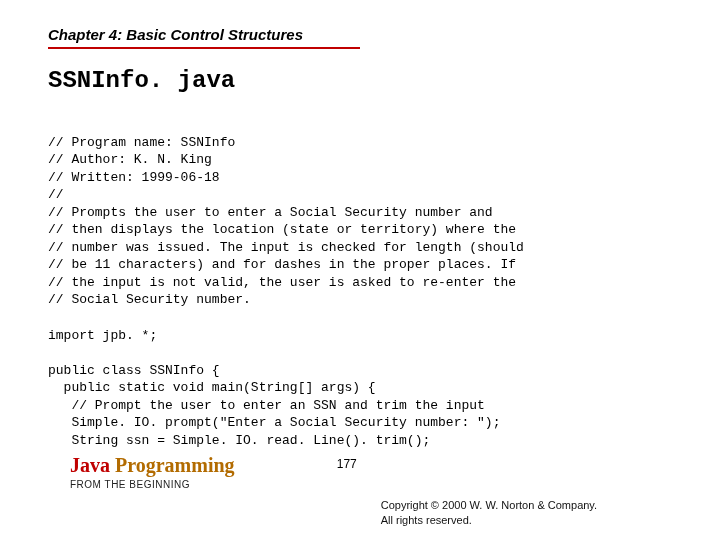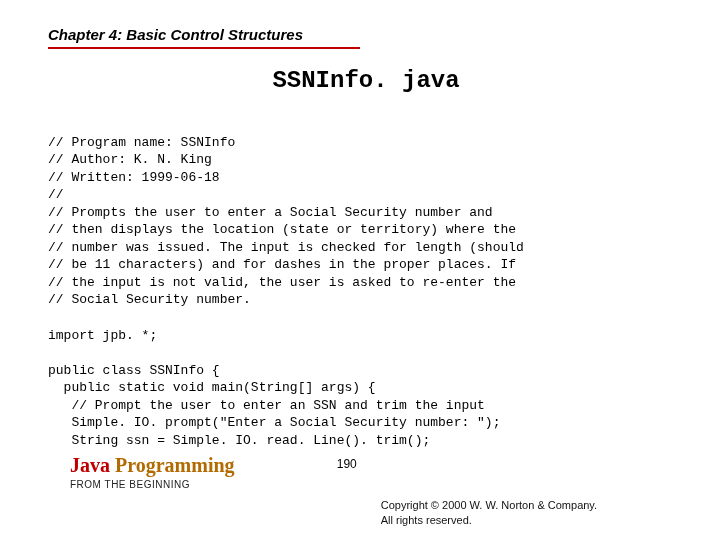--- a/index.html
+++ b/index.html
@@ -1,20 +1,20 @@
 <!DOCTYPE html>
 <html><head>
 <meta charset="utf-8">
 <style>
   * { margin: 0; padding: 0; box-sizing: border-box; }
   html, body { width: 720px; height: 540px; background: #fff; font-family: Arial, Helvetica, sans-serif; overflow: hidden; }
   .page { position: relative; width: 720px; height: 540px; padding: 26px 36px 0 48px; border-radius: 31px; }
   .chapter { font-weight: bold; font-style: italic; color: #000; font-size: 15px; margin-bottom: 4px; }
   .hr { height: 2px; background: #c00000; width: 312px; margin-bottom: 18px; }
-  .title { font-family: "Courier New", Courier, monospace; font-weight: bold; font-size: 24px; text-align: center; margin-bottom: 22px; }
+  .title { font-family: "Courier New", Courier, monospace; font-weight: bold; font-size: 24px; margin-bottom: 22px; }
   .code { font-family: "Courier New", Courier, monospace; font-size: 13px; line-height: 1.35; white-space: pre; color: #000; }
   .footer { position: absolute; left: 0; right: 0; bottom: 12px; padding: 0 48px 0 70px; display: grid; grid-template-columns: 1fr auto 1.2fr; align-items: flex-start; column-gap: 24px; }
   .brand { }
   .brand-main { font-family: "Times New Roman", Times, serif; font-size: 20px; line-height: 1; }
   .jword { color: #c00000; font-weight: bold; }
   .pword { color: #b26b00; font-weight: bold; }
   .brand-sub { font-size: 10px; letter-spacing: 0.5px; margin-top: 4px; color: #222; }
   .pagenum { font-size: 12px; text-align: center; padding-top: 2px; }
   .copy { font-size: 11px; color: #111; line-height: 1.35; margin-top: 43px; }
 </style>
@@ -49,20 +49,20 @@
 <span>   String ssn = Simple. IO. read. Line(). trim();</span>
   </div>
 
   <div class="footer">
     <div class="brand">
       <div class="brand-main">
         <span class="jword">Java </span><span class="pword">Programming</span>
       </div>
       <div class="brand-sub">FROM THE BEGINNING</div>
     </div>
-    <div class="pagenum">190</div>
+    <div class="pagenum">177</div>
     <div class="copy">
       <div>Copyright © 2000 W. W. Norton &amp; Company.</div>
       <div>All rights reserved.</div>
     </div>
   </div>
 
 </div>
 
 </body></html>

